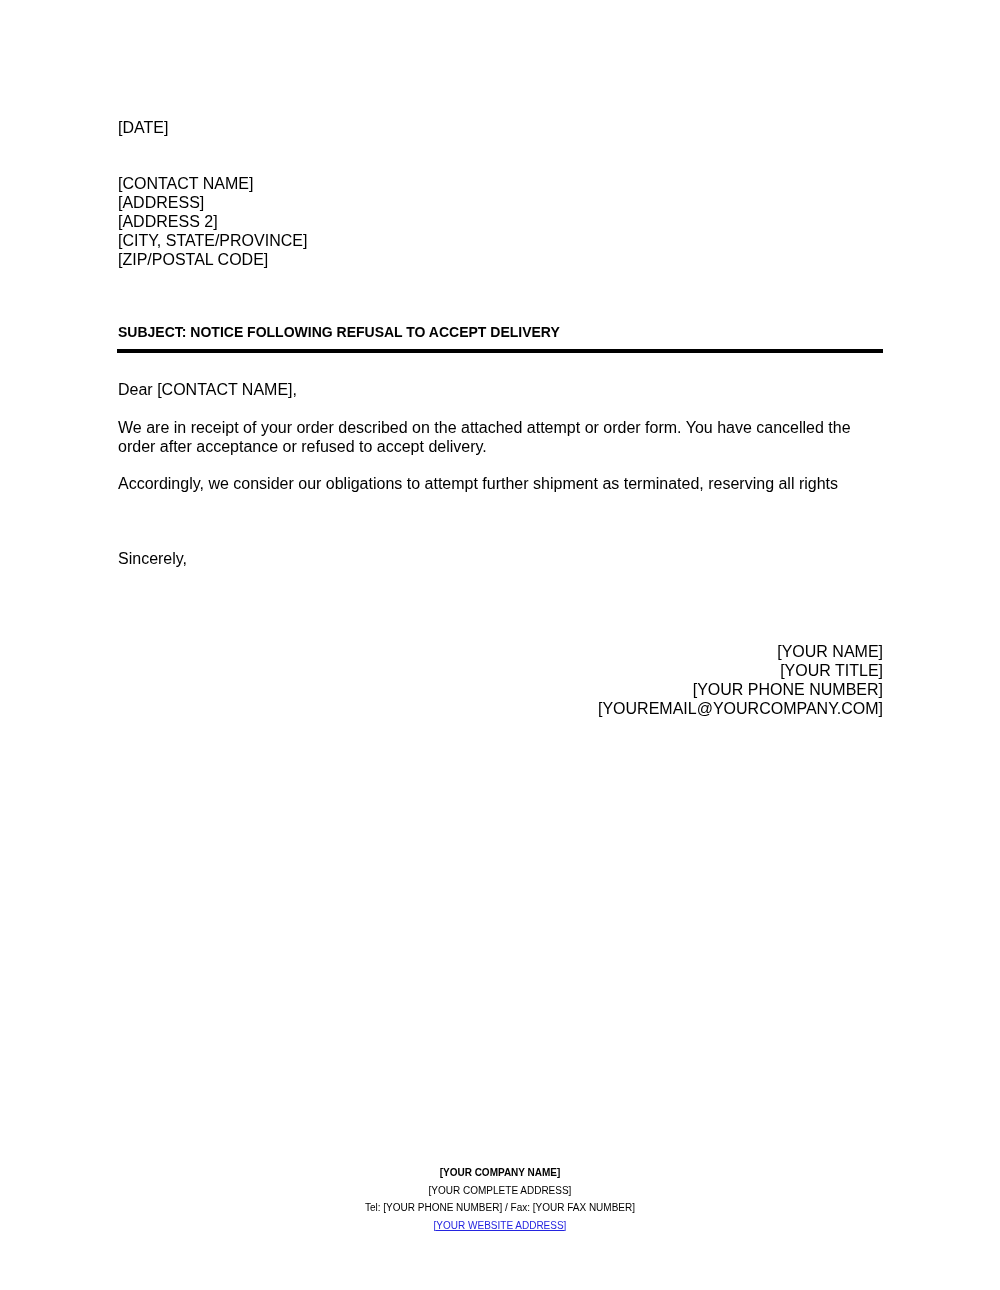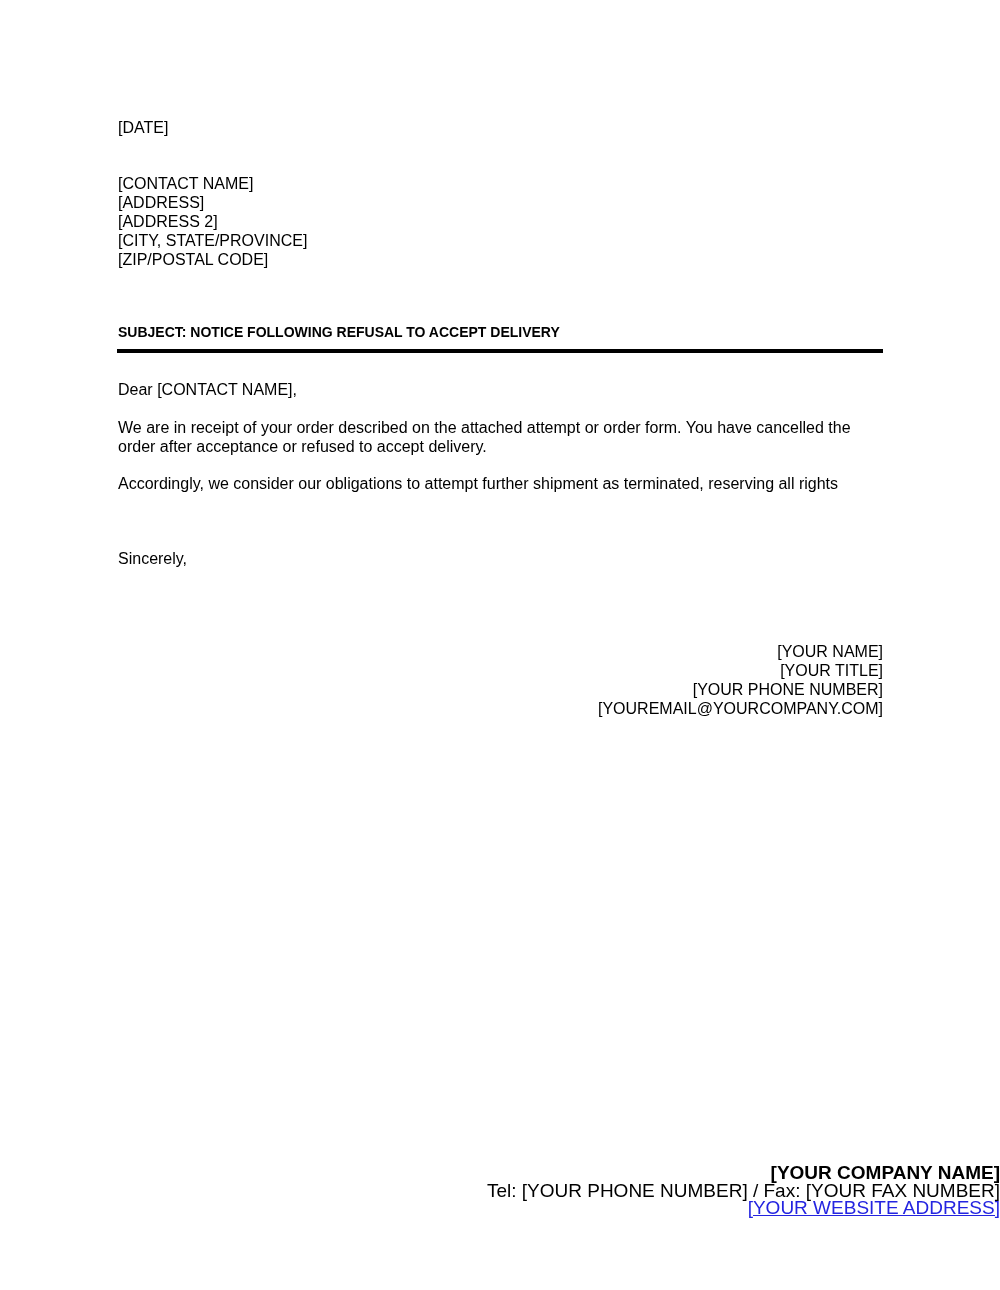--- a/index.html
+++ b/index.html
@@ -50,22 +50,22 @@
     .salutation { top: 380px; }
     .para1 { top: 418px; }
     .para2 { top: 474px; }
     .closing { top: 549px; }
     .signature { top: 642px; text-align: right; }
     .footer {
       position: absolute;
       left: 0;
       width: 1000px;
       top: 1164px;
-      text-align: right;
-      font-size: 19px;
+      text-align: center;
+      font-size: 10px;
       line-height: 17.5px;
     }
     .footer .company {
       font-weight: bold;
     }
     .footer .website {
       color: #1a0dab;
       color: #2424e0;
       text-decoration: underline;
       cursor: pointer;
@@ -113,17 +113,18 @@
 
   <div class="block signature">
     <span class="line">[YOUR NAME]</span>
     <span class="line">[YOUR TITLE]</span>
     <span class="line">[YOUR PHONE NUMBER]</span>
     <span class="line">[YOUREMAIL@YOURCOMPANY.COM]</span>
   </div>
 
   <div class="footer">
     <span class="line company">[YOUR COMPANY NAME]</span>
+    <span class="line">[YOUR COMPLETE ADDRESS]</span>
     <span class="line">Tel: [YOUR PHONE NUMBER] / Fax: [YOUR FAX NUMBER]</span>
     <span class="line"><a class="website">[YOUR WEBSITE ADDRESS]</a></span>
   </div>
 
 </div>
 
 </body></html>

